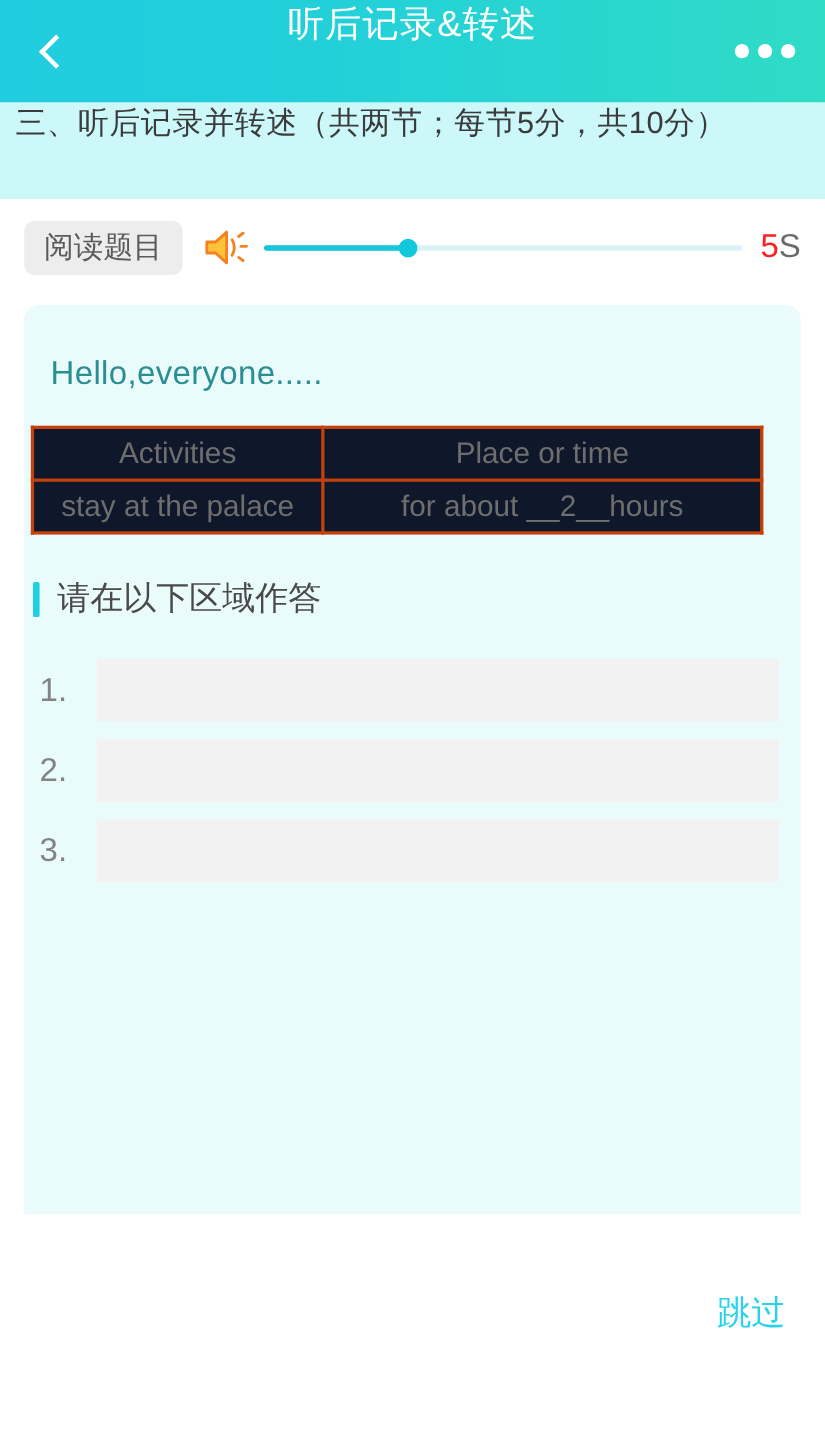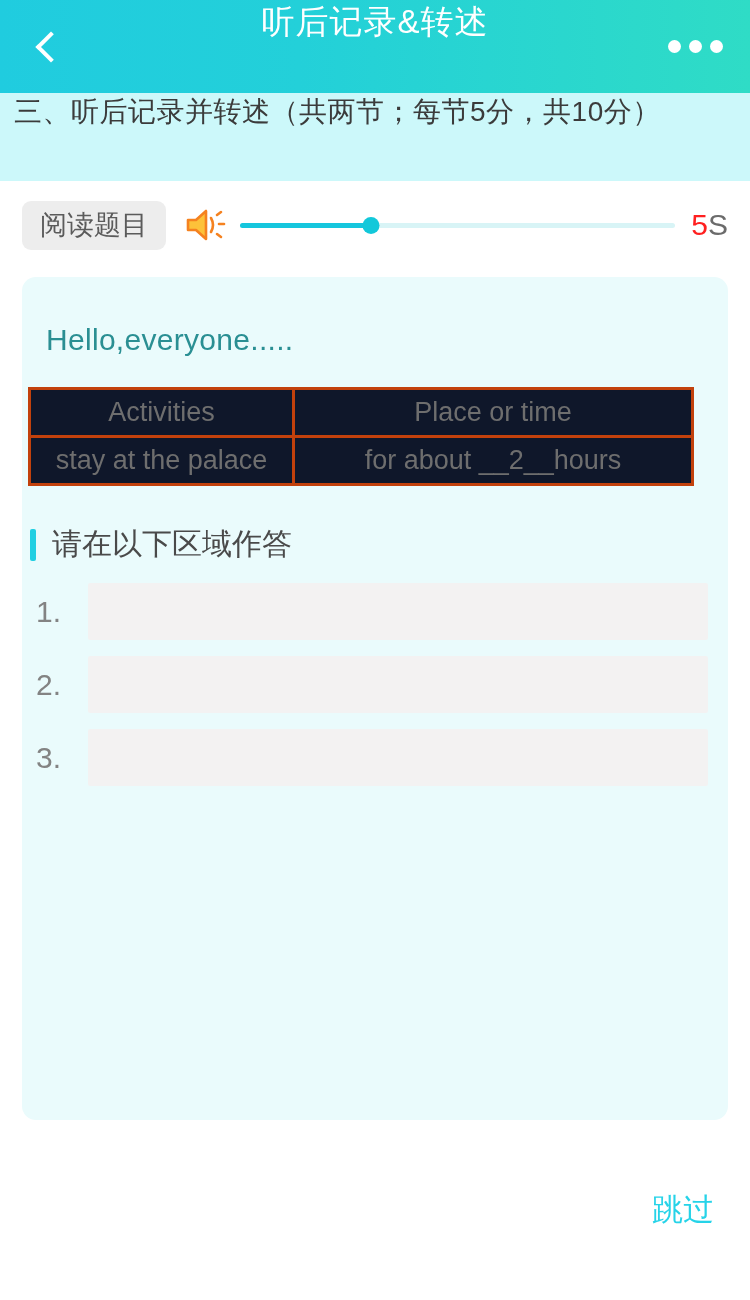--- a/index.html
+++ b/index.html
@@ -99,35 +99,35 @@
   }
   table.qtable td {
     border: 3px solid #c2410c; background: #0f172a;
     text-align: center; color: #6e6e6e; font-size: 27px;
     height: 48px; padding: 4px 6px;
   }
   table.qtable td.col1 { width: 264px; }
 
   
   .answer-head {
-    display: flex; align-items: center; margin: 38px 0 18px 2px;
+    display: flex; align-items: center; margin: 38px 0 34px 2px;
   }
   .accent-bar { width: 6px; height: 32px; background: #22cfe2; border-radius: 2px; margin-right: 16px; }
   .answer-head-text { font-size: 30px; color: #4a4a4a; }
 
   .ans-row { display: flex; align-items: center; margin-bottom: 16px; }
   .ans-num { width: 60px; font-size: 30px; color: #838383; padding-left: 8px; }
   .ans-box {
     flex: 1; height: 57px; background: #f3f2f2; border: none; border-radius: 2px;
     font-size: 26px; color: #555; padding: 0 14px; font-family: inherit;
   }
 
   
   .footer {
-    position: absolute; left: 0; right: 0; bottom: 0; height: 180px;
+    position: absolute; left: 0; right: 0; bottom: 16px; height: 180px;
     background: #ffffff; display: flex; align-items: center; justify-content: flex-end;
     padding-right: 30px;
   }
   .skip-btn {
     background: none; border: none; cursor: pointer;
     color: #26d3e8; font-size: 31px; font-family: inherit; padding: 10px 6px;
   }
 </style>
 </head>
 <body>

